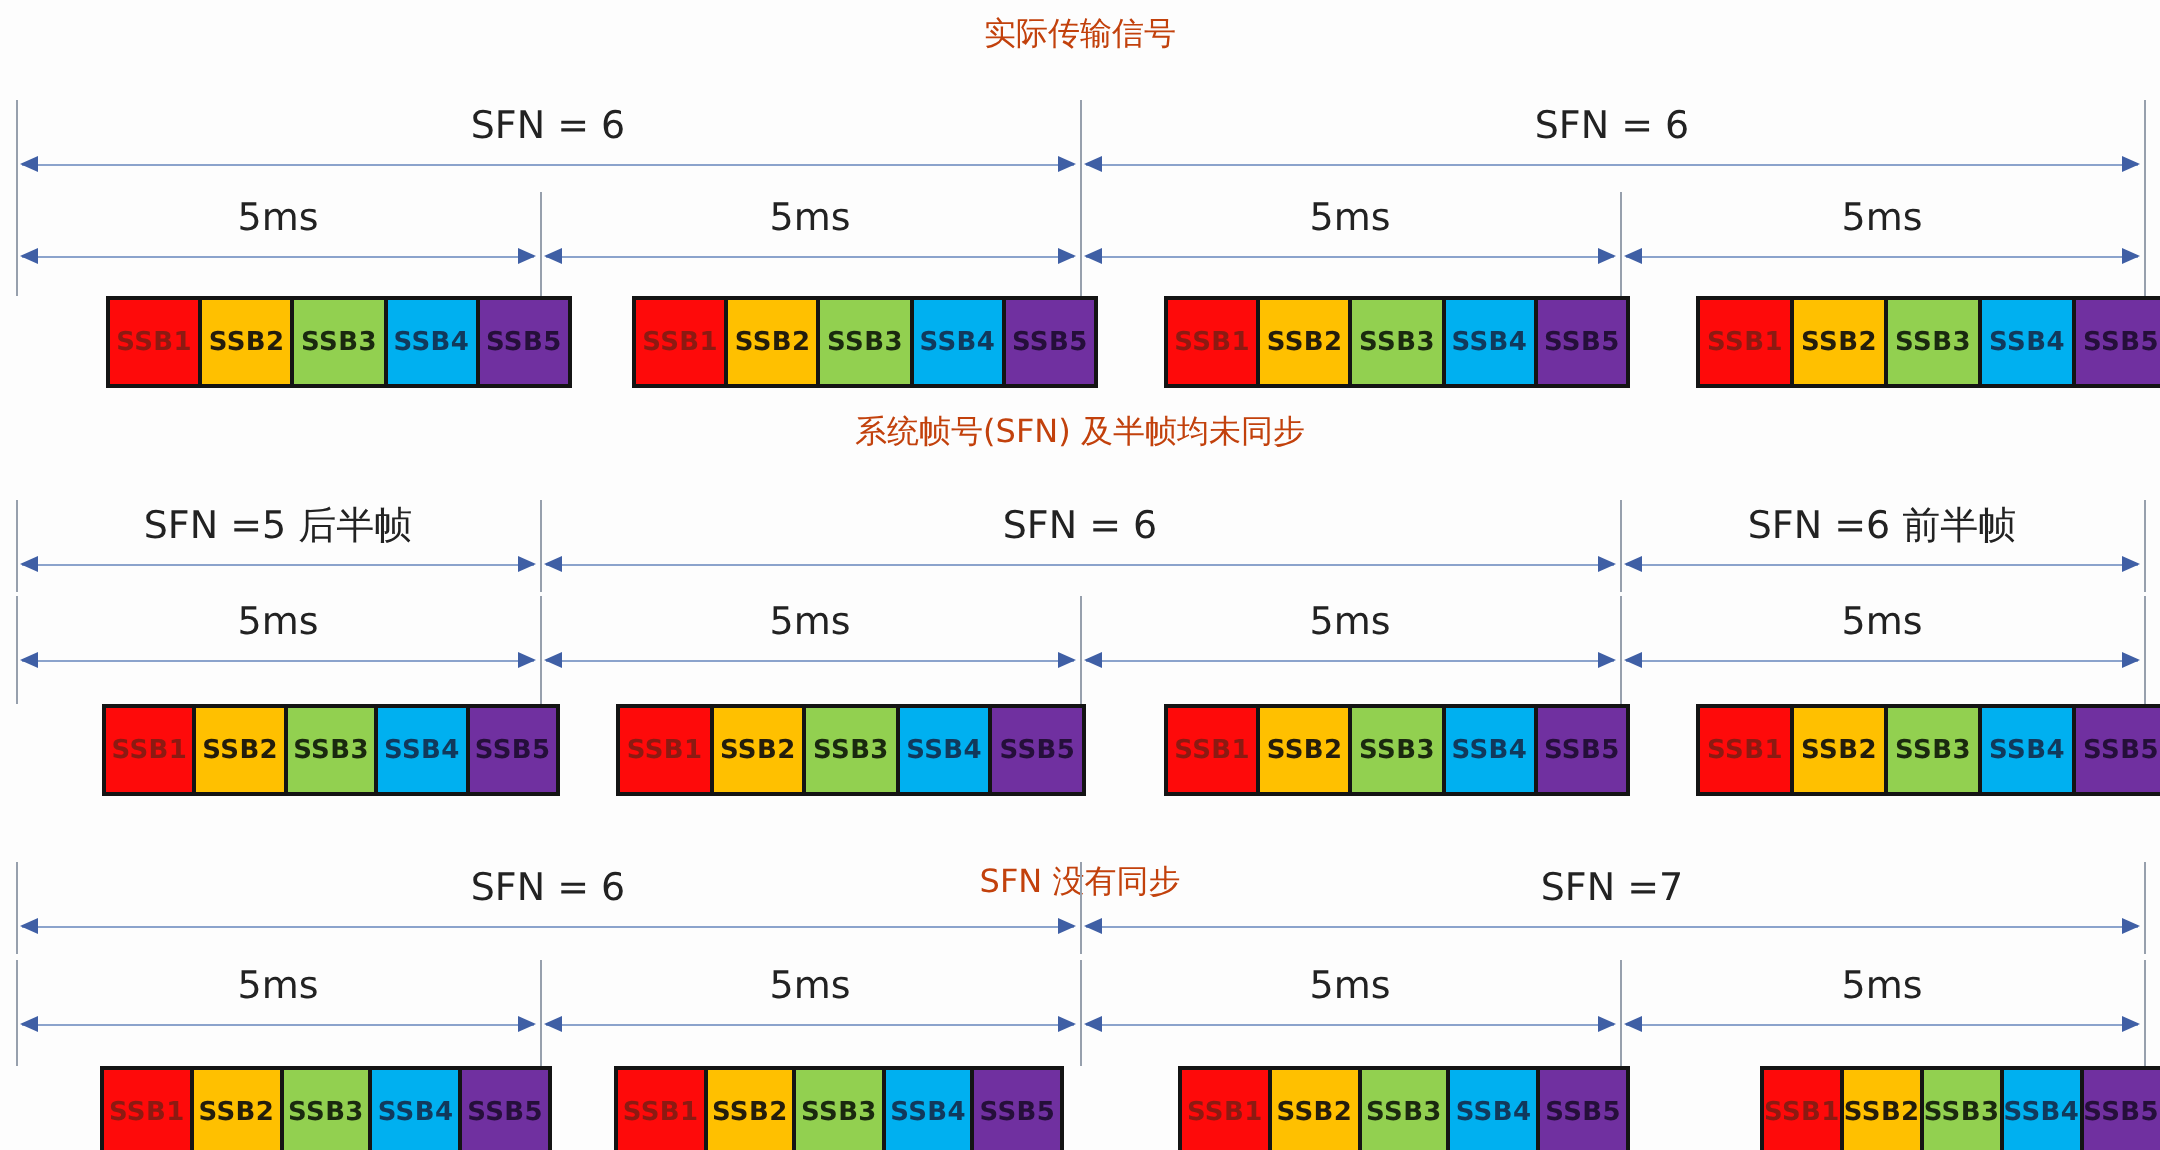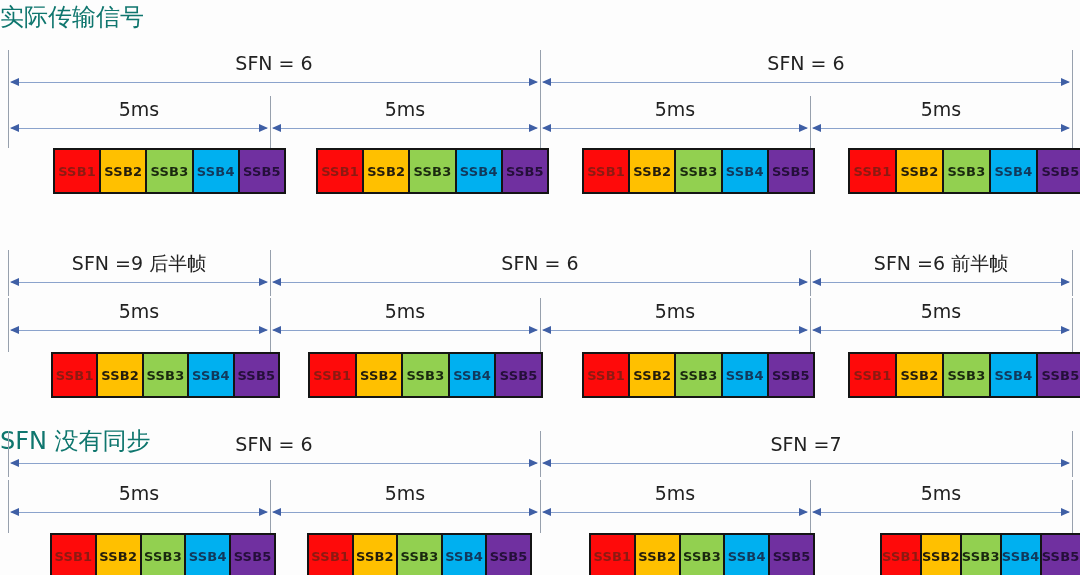--- a/index.html
+++ b/index.html
@@ -3,22 +3,22 @@
 <meta charset="utf-8">
 <style>
   html,body{margin:0;padding:0;background:#e8e8e8;}
   #stage{
     position:relative;width:1080px;height:575px;margin:0 auto;
     background:#fdfdfd;overflow:hidden;
     font-family:"DejaVu Sans","Liberation Sans",sans-serif;
     color:var(--text,#1f1f1f);
   }
   .title{
-    position:absolute;left:0;width:1080px;
-    font-size:24px;line-height:26px;color:#0f766e;
+    position:absolute;left:0;width:1080px;text-align:center;
+    font-size:16px;line-height:26px;color:#c2410c;
   }
   .tick{position:absolute;width:1.5px;background:var(--tick,#97a0ad);}
   .dim-label{
     position:absolute;text-align:center;font-size:19px;line-height:26px;
     white-space:nowrap;color:#222;
   }
   .dim-arrow{position:absolute;height:0;border-top:1.6px solid var(--arrow-line,#8ba3cc);}
   .dim-arrow .ah{
     position:absolute;top:-5px;width:0;height:0;
     border-top:4.5px solid transparent;border-bottom:4.5px solid transparent;
@@ -31,20 +31,21 @@
     display:flex;align-items:center;justify-content:center;
     font-size:13px;font-weight:bold;letter-spacing:0.2px;
   }
   .ssb-block:first-child{margin-left:0;}
 </style>
 </head>
 <body>
 
 <div id="stage" style="--arrow-line: #8ba3cc; --arrow-head: #3f5fa5; --tick: #97a0ad; --text: #1f1f1f; --block-border: #141414; background: rgb(253, 253, 253);">
   <div class="title" style="top:4px">实际传输信号</div>
+  <div class="title" style="top:203px">系统帧号(SFN) 及半帧均未同步</div>
   <div class="title" style="top:428px">SFN 没有同步</div>
   <div id="layers">
       <div class="tick" style="left: 7.5px; top: 50px; height: 46px;"></div>
       <div class="tick" style="left: 539.5px; top: 50px; height: 46px;"></div>
       <div class="tick" style="left: 1071.5px; top: 50px; height: 46px;"></div>
       <div class="dim-label" style="left: 8px; width: 532px; top: 50px;">SFN = 6</div>
       <div class="dim-arrow" style="left: 11px; width: 526px; top: 82px;">
         <div class="ah ah-l"></div>
         <div class="ah ah-r"></div>
       </div>
@@ -103,21 +104,21 @@
         <div class="ssb-block" style="background: rgb(254, 10, 10); color: rgb(140, 26, 18);">SSB1</div>
         <div class="ssb-block" style="background: rgb(255, 192, 0); color: rgb(36, 29, 12);">SSB2</div>
         <div class="ssb-block" style="background: rgb(146, 208, 80); color: rgb(26, 41, 15);">SSB3</div>
         <div class="ssb-block" style="background: rgb(0, 176, 240); color: rgb(17, 57, 92);">SSB4</div>
         <div class="ssb-block" style="background: rgb(112, 48, 160); color: rgb(37, 15, 58);">SSB5</div>
       </div>
       <div class="tick" style="left: 7.5px; top: 250px; height: 46px;"></div>
       <div class="tick" style="left: 269.5px; top: 250px; height: 46px;"></div>
       <div class="tick" style="left: 809.5px; top: 250px; height: 46px;"></div>
       <div class="tick" style="left: 1071.5px; top: 250px; height: 46px;"></div>
-      <div class="dim-label" style="left: 8px; width: 262px; top: 250px;">SFN =9 后半帧</div>
+      <div class="dim-label" style="left: 8px; width: 262px; top: 250px;">SFN =5 后半帧</div>
       <div class="dim-arrow" style="left: 11px; width: 256px; top: 282px;">
         <div class="ah ah-l"></div>
         <div class="ah ah-r"></div>
       </div>
       <div class="dim-label" style="left: 270px; width: 540px; top: 250px;">SFN = 6</div>
       <div class="dim-arrow" style="left: 273px; width: 534px; top: 282px;">
         <div class="ah ah-l"></div>
         <div class="ah ah-r"></div>
       </div>
       <div class="dim-label" style="left: 810px; width: 262px; top: 250px;">SFN =6 前半帧</div>

